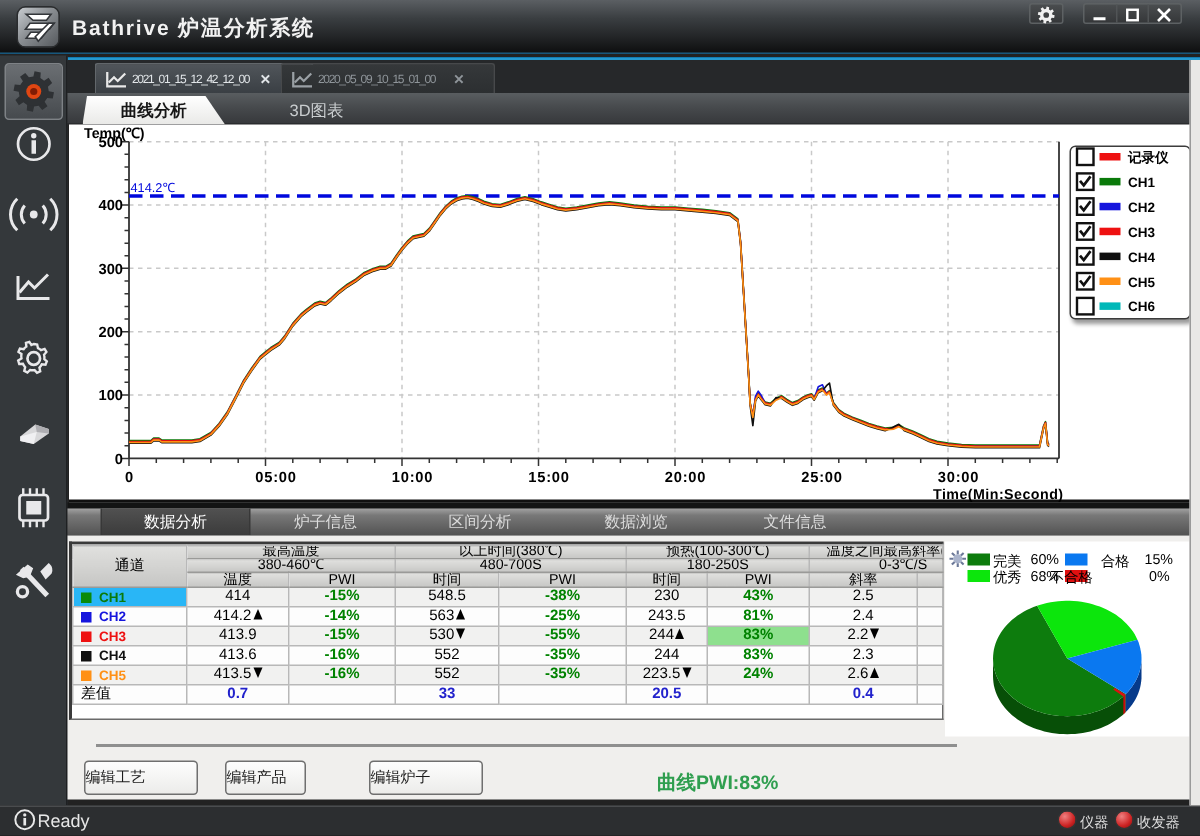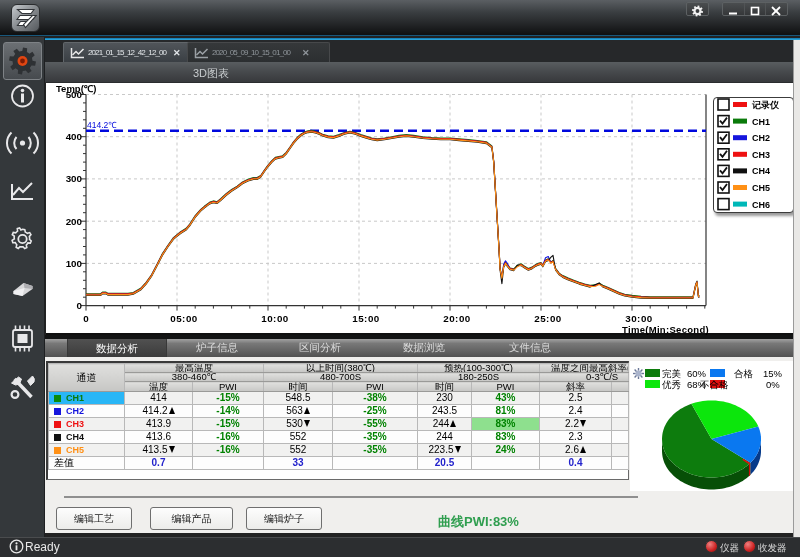--- a/index.html
+++ b/index.html
@@ -51,21 +51,21 @@
 tr.odd td{background:#f1f1f0}
 tr.even td{background:#fdfdfd}
 td.chn{text-align:left;padding-left:5px;font-weight:bold;font-size:9px}
 .sw{display:inline-block;width:7px;height:7px;margin-right:5px;vertical-align:-1px}
 .pwi{color:#008200;font-weight:bold}
 .blu{color:#2222cc;font-weight:bold}
 .up:after{content:"";display:inline-block;width:0;height:0;border-left:3.5px solid transparent;border-right:3.5px solid transparent;border-bottom:7px solid #000;margin-left:1px}
 .dn:after{content:"";display:inline-block;width:0;height:0;border-left:3.5px solid transparent;border-right:3.5px solid transparent;border-top:7px solid #000;margin-left:1px}
 #scrollline{left:64px;top:496px;width:574px;height:2px;background:#8f8f8f}
 
-.btn{top:507px;height:23px;background:linear-gradient(180deg,#fdfdfd,#ececea);border:1px solid #6f6f6f;border-radius:3px;font-size:10px;color:#1a1a1a;text-align:center;line-height:21px;font-family:"Liberation Sans",sans-serif}
+.btn{top:507px;height:23px;background:linear-gradient(180deg,#fdfdfd,#ececea);border:1px solid #6f6f6f;border-radius:3px;font-size:10px;color:#1a1a1a;line-height:21px;font-family:"Liberation Sans",sans-serif}
 #pwitext{left:438px;top:513px;font-size:13px;font-weight:bold;color:#2f9e4f;letter-spacing:0px}
 
 .plg{font-size:9.5px;color:#000}
 .psw{position:absolute;width:15px;height:8px}
 
 #statusbar{left:0;top:537px;width:800px;height:20px;background:#2c2e30;border-top:1px solid #4a4c4e}
 #ready{left:25px;top:540px;font-size:12px;color:#e8e8e8}
 .sdot{position:absolute;width:13px;height:13px;border-radius:50%;background:radial-gradient(circle at 35% 30%,#f08080,#cc2222 60%,#7a0f0f);border:1px solid #333}
 .stext{position:absolute;top:542px;font-size:9.5px;color:#dcdcdc}
 
@@ -78,20 +78,21 @@
 <div class="abs" id="logo">
 <svg width="27" height="26" viewBox="0 0 27 26">
 <g stroke="#33363a" stroke-width="1.1" fill="#fff">
 <path d="M5.5 4.5 L22 4.5 L19 8.5 L10 8.5 Z"></path>
 <path d="M8 10.5 L24 10.5 L21 14.5 L5 14.5 Z"></path>
 <path d="M8.5 16.5 L18.5 16.5 L15.5 20.5 L5.5 20.5 Z"></path>
 <path d="M20.5 10.5 L24 10.5 L13.5 22.5 L11.5 19.5 Z"></path>
 </g>
       </svg>
 </div>
+<div class="abs" id="apptitle">Bathrive 炉温分析系统</div>
 <div class="abs winbtn" id="gearbtn" style="text-align:center"><svg width="21" height="12" viewBox="0 0 21 12">
         <path d="M16.10,6.22 L15.75,7.94 L14.18,7.80 L13.47,8.83 L14.30,10.11 L12.84,11.09 L11.83,9.88 L10.60,10.10 L10.28,11.60 L8.56,11.25 L8.70,9.68 L7.67,8.97 L6.39,9.80 L5.41,8.34 L6.62,7.33 L6.40,6.10 L4.90,5.78 L5.25,4.06 L6.82,4.20 L7.53,3.17 L6.70,1.89 L8.16,0.91 L9.17,2.12 L10.40,1.90 L10.72,0.40 L12.44,0.75 L12.30,2.32 L13.33,3.03 L14.61,2.20 L15.59,3.66 L14.38,4.67 L14.60,5.90 Z M10.5,6 m-1.9,0 a1.9,1.9 0 1,0 3.8,0 a1.9,1.9 0 1,0 -3.8,0" fill="#f0f0f0" fill-rule="evenodd"></path>
       </svg></div>
 <div class="abs winbtn" id="wingroup">
 <div><svg width="20" height="12" viewBox="0 0 20 12">
           <rect x="6" y="7.5" width="8" height="2" fill="#fff"></rect>
         </svg></div>
 <div><svg width="20" height="12" viewBox="0 0 20 12">
           <rect x="6.5" y="2.5" width="7" height="7" fill="none" stroke="#fff" stroke-width="1.6"></rect>
         </svg></div>
@@ -173,20 +174,21 @@
 <div class="abs doctab" id="tab2">
       <svg width="15" height="12" viewBox="0 0 15 12" style="margin-left:6px">
         <path d="M1.5 1 L1.5 10.5 L14 10.5" stroke="#9aa0a5" stroke-width="1.5" fill="none"></path>
         <path d="M2.5 8 L6 4.5 L8.5 7 L13.5 2" stroke="#9aa0a5" stroke-width="1.5" fill="none"></path>
       </svg>
       <span class="ttext" style="margin-left:3px">2020_05_09_10_15_01_00</span>
       <span class="tx" style="margin-left:12px">✕</span>
     </div>
 
 <div class="abs" id="subtabrow"></div>
+<div class="abs" id="subtab1">曲线分析</div>
 <div class="abs" id="subtab2">3D图表</div>
 
 <div class="abs" id="chartpanel">
       <svg width="748" height="252" viewBox="0 0 748 252" style="position:absolute;left:0;top:0">
 <line x1="40" y1="11.5" x2="660" y2="11.5" stroke="#c9c9c9" stroke-width="1" stroke-dasharray="3 3"></line>
 <line x1="40" y1="53.7" x2="660" y2="53.7" stroke="#c9c9c9" stroke-width="1" stroke-dasharray="3 3"></line>
 <line x1="40" y1="95.9" x2="660" y2="95.9" stroke="#c9c9c9" stroke-width="1" stroke-dasharray="3 3"></line>
 <line x1="40" y1="138.2" x2="660" y2="138.2" stroke="#c9c9c9" stroke-width="1" stroke-dasharray="3 3"></line>
 <line x1="40" y1="180.4" x2="660" y2="180.4" stroke="#c9c9c9" stroke-width="1" stroke-dasharray="3 3"></line>
 <line x1="131" y1="11.5" x2="131" y2="222.6" stroke="#c9c9c9" stroke-width="1" stroke-dasharray="3 3"></line>
@@ -422,21 +424,21 @@
             <td class="blu">20.5</td>
             <td></td>
             <td class="blu">0.4</td>
             <td></td>
           </tr>
         </tbody>
       </table>
     </div>
 <div class="abs" id="scrollline"></div>
 <div class="abs btn" style="left:56px;width:76px">编辑工艺</div>
-<div class="abs btn" style="left:150px;width:83px">编辑产品</div>
+<div class="abs btn" style="left:150px;width:54px">编辑产品</div>
 <div class="abs btn" style="left:246px;width:76px">编辑炉子</div>
 <div class="abs" id="pwitext">曲线PWI:83%</div>
 
 <div class="abs" style="left:630px;top:361px;width:163px;height:130px;background:#fff"></div>
 <div class="abs" style="left:632px;top:366px"><svg width="13" height="13" viewBox="0 0 13 13">
         <g transform="translate(6.5,6.5)" fill="#6b7898">
           <circle r="3" fill="#aab4cc"></circle>
           <g stroke="#6b7898" stroke-width="1.4">
             <line x1="0" y1="-5.5" x2="0" y2="-3"></line>
             <line x1="0" y1="3" x2="0" y2="5.5"></line>

